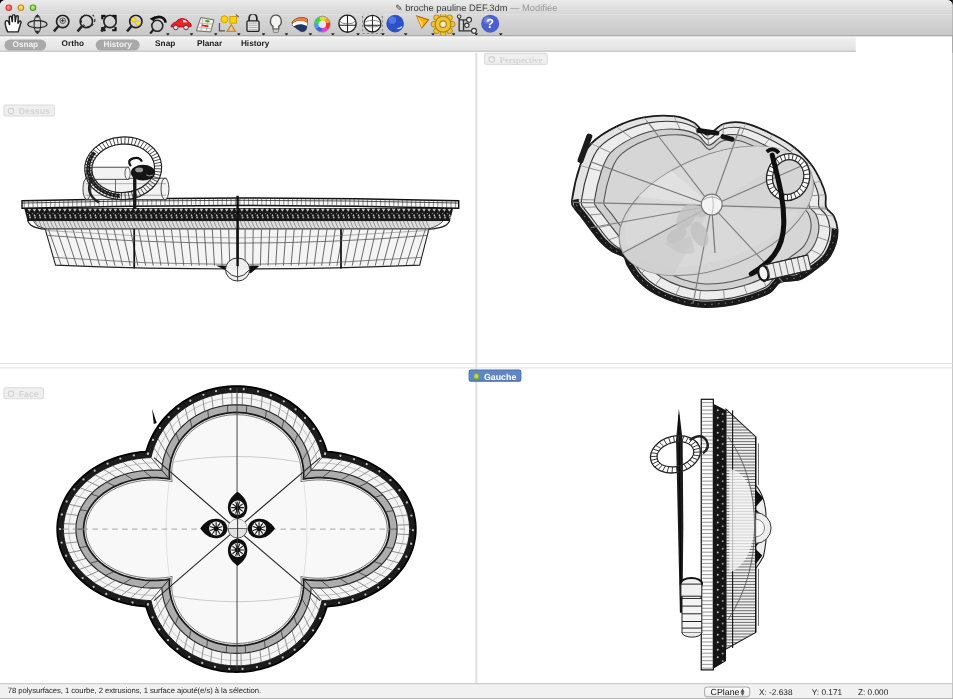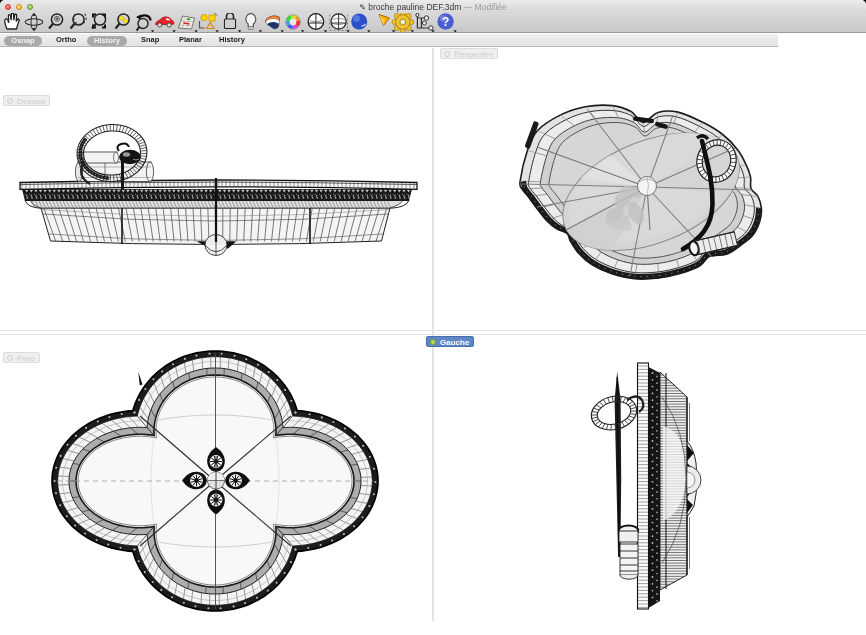--- a/index.html
+++ b/index.html
@@ -695,12 +695,19 @@
 </g>
   </svg>
   <div class="vdiv" style="left:432px;top:0;width:2px;height:573px;"></div>
   <div class="vdiv" style="left:0;top:282px;width:866px;height:1px;"></div>
   <div class="vdiv" style="left:0;top:286px;width:866px;height:1px;"></div>
   <div class="vtag dim" style="left:3px;top:0px;margin-top:47px;"><i></i>Dessus</div>
   <div class="vtag dim" style="left:440px;top:0px;font-family:Liberation Serif, serif;"><i></i>Perspective</div>
   <div class="vtag dim" style="left:3px;top:304px;"><i></i>Face</div>
   <div class="vtag hot" style="left:426px;top:288px;"><i></i>Gauche</div>
  </div>
+ <div id="statusbar">
+  <span style="left:7px;font-size:7px;letter-spacing:-0.05px;">78 polysurfaces, 1 courbe, 2 extrusions, 1 surface ajouté(e/s) à la sélection.</span>
+  <div id="cplane">CPlane<b>▲<br>▼</b></div>
+  <span style="left:690px;">X: -2.638</span>
+  <span style="left:738px;">Y: 0.171</span>
+  <span style="left:780px;">Z: 0.000</span>
+ </div>
 </div>
 </body></html>

